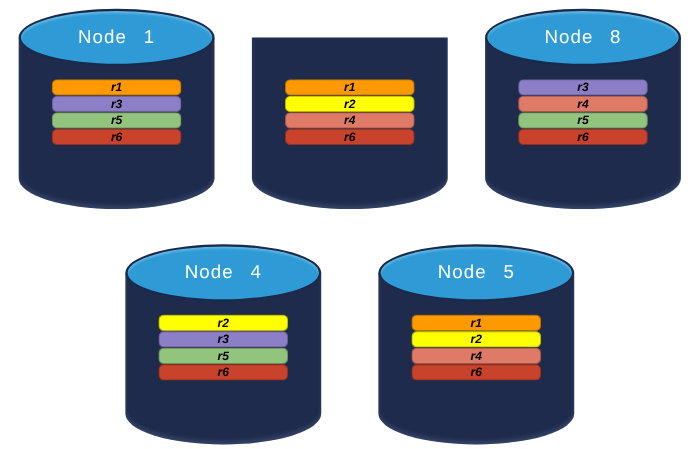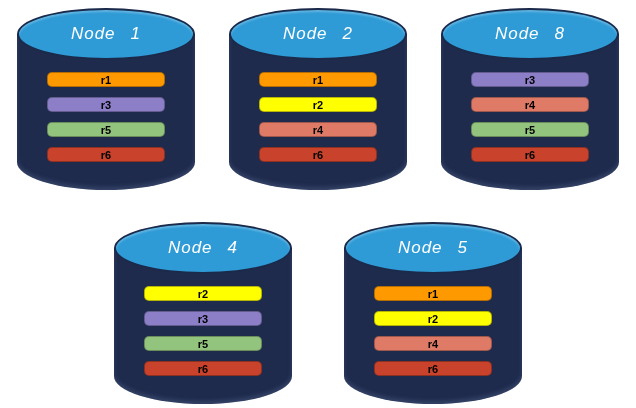--- a/index.html
+++ b/index.html
@@ -21,25 +21,25 @@
   }
   .cyl-top {
     position:absolute; left:0; right:0; top:0; height:52px;
     background:#2E9BD6;
     border:2px solid #1B2A4A; box-sizing:border-box;
     border-radius:50%;
     display:flex; align-items:center; justify-content:center;
     box-shadow: inset 0 2px 2px rgba(255,255,255,0.25);
   }
   .node-title {
-    color:#ffffff; font-size:17px; letter-spacing:1px; word-spacing:0.55em;font-style:italic;
+    color:#ffffff; font-size:17px; letter-spacing:1px; word-spacing:0.55em;
   }
   .bars {
     position:absolute; left:50%; transform:translateX(-50%); top:64px;
-    width:118px; display:flex; flex-direction:column; gap:10px;
+    width:118px; display:flex; flex-direction:column; gap:0;font-style:italic;
   }
   .bar {
     height:15px; border-radius:5px; box-sizing:border-box;
     border:1px solid rgba(10,10,10,0.30);
     display:flex; align-items:center; justify-content:center;
     font-weight:bold; font-size:11px; color:#000000;
   }
 </style>
 </head>
 <body>
@@ -56,23 +56,20 @@
       <div class="bars">
         <div class="bar" style="background-color: rgb(255, 153, 0);">r1</div>
         <div class="bar" style="background-color: rgb(140, 127, 199);">r3</div>
         <div class="bar" style="background-color: rgb(147, 196, 125);">r5</div>
         <div class="bar" style="background-color: rgb(201, 66, 43);">r6</div>
       </div>
     </div>
 
     <div class="cylinder">
       <div class="cyl-body" style="background-color: rgb(30, 43, 77);"></div>
-      <div class="cyl-top" style="background-color: rgb(46, 155, 214);">
-        <span class="node-title">Node 2</span>
-      </div>
       <div class="bars">
         <div class="bar" style="background-color: rgb(255, 153, 0);">r1</div>
         <div class="bar" style="background-color: rgb(255, 255, 0);">r2</div>
         <div class="bar" style="background-color: rgb(223, 122, 103);">r4</div>
         <div class="bar" style="background-color: rgb(201, 66, 43);">r6</div>
       </div>
     </div>
 
     <div class="cylinder">
       <div class="cyl-body" style="background-color: rgb(30, 43, 77);"></div>

